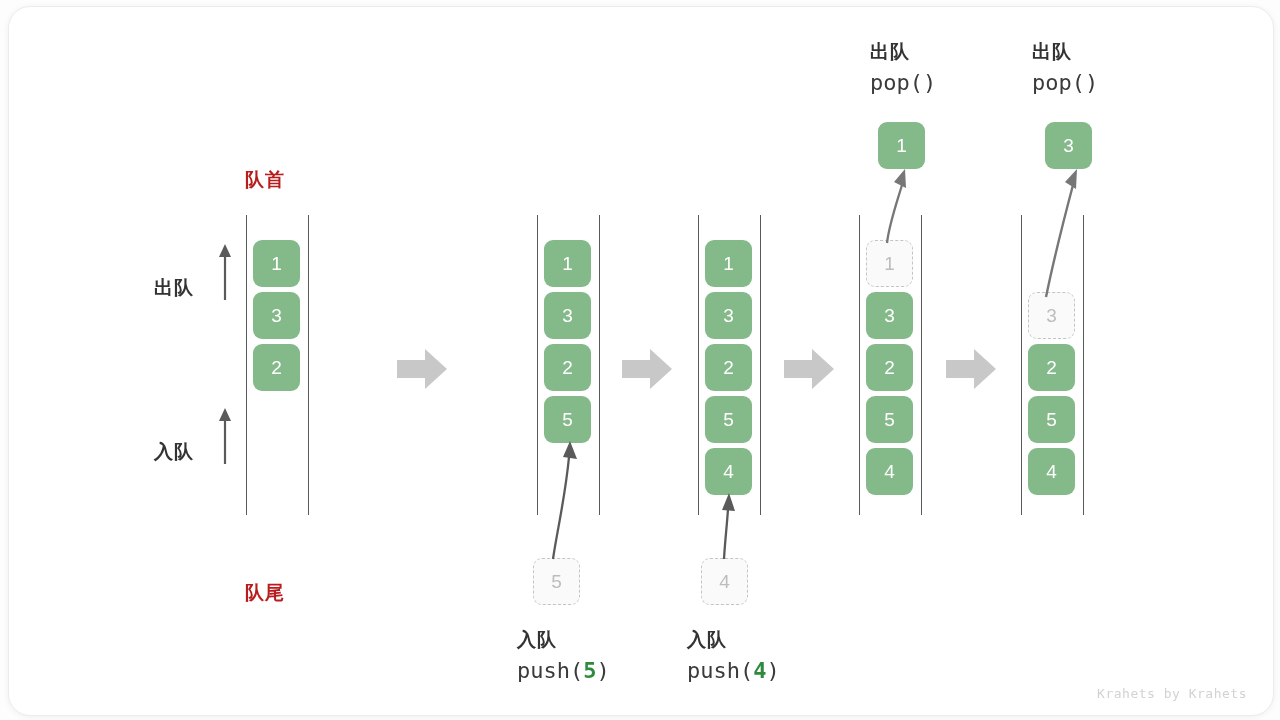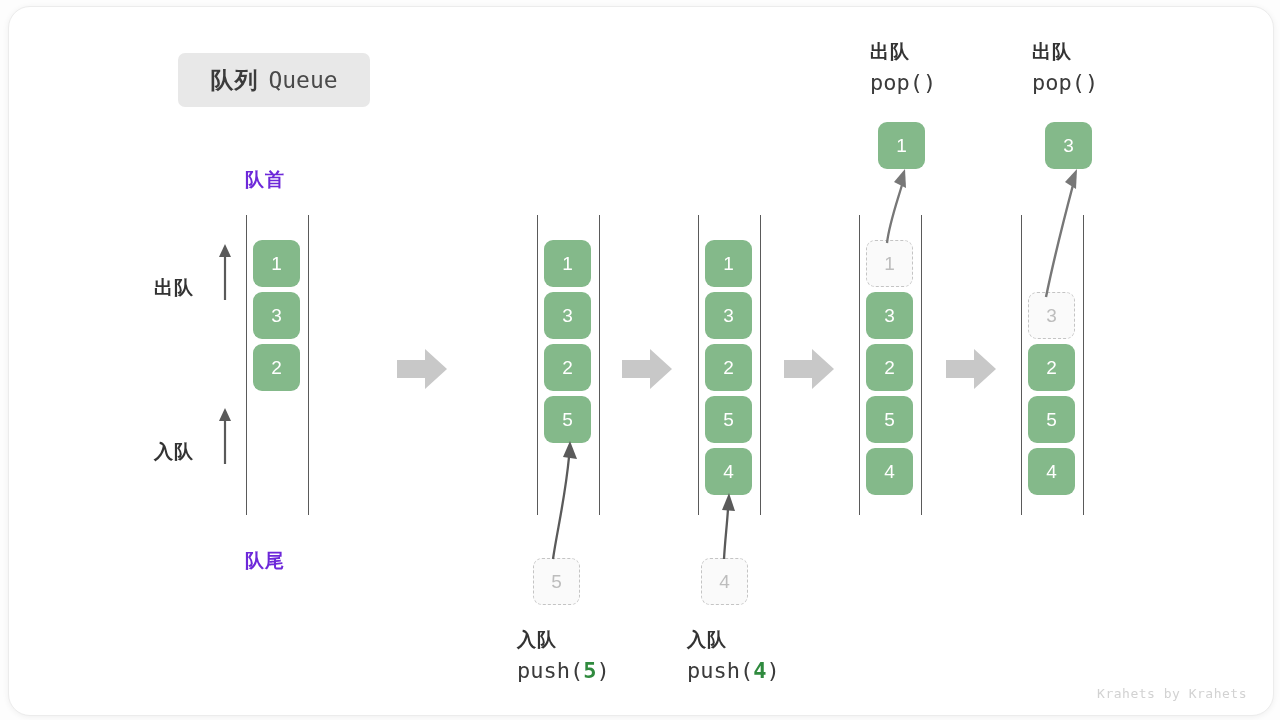--- a/index.html
+++ b/index.html
@@ -56,26 +56,26 @@
     font-family: "DejaVu Sans Mono", "Liberation Mono", monospace;
     font-size: 23px;
     color: #4a4a4a;
   }
 
   
   .cn-label {
     position: absolute;
     font-size: 19px;
     font-weight: bold;
-    color: #6d28d9;
+    color: #b91c1c;
     letter-spacing: 1px;
     white-space: nowrap;
   }
   .head-label { left: 236px; top: 160px; }
-  .tail-label { left: 236px; top: 541px; }
+  .tail-label { left: 236px; top: 573px; }
 
   .side-label {
     position: absolute;
     font-size: 19px;
     font-weight: bold;
     color: #333333;
     letter-spacing: 1px;
     white-space: nowrap;
   }
   .side-pop  { left: 145px; top: 268px; }
@@ -171,24 +171,20 @@
     color: #d2d2d2;
     letter-spacing: 0.5px;
   }
 </style>
 </head>
 <body>
 
 <div id="canvas">
   <div class="card">
 
-    <div class="title-badge">
-      <span class="title-cn">队列</span>
-      <span class="title-en">Queue</span>
-    </div>
 
     <div class="cn-label head-label">队首</div>
     <div class="cn-label tail-label">队尾</div>
 
     <div class="side-label side-pop">出队</div>
     <div class="thin-arrow arrow-pop">
       <svg width="16" height="56" viewBox="0 0 16 56">
         <line x1="8" y1="56" x2="8" y2="9" stroke="#5a5a5a" stroke-width="2.2"></line>
         <polygon points="8,0 14,13 2,13" fill="#5a5a5a"></polygon>
       </svg>

